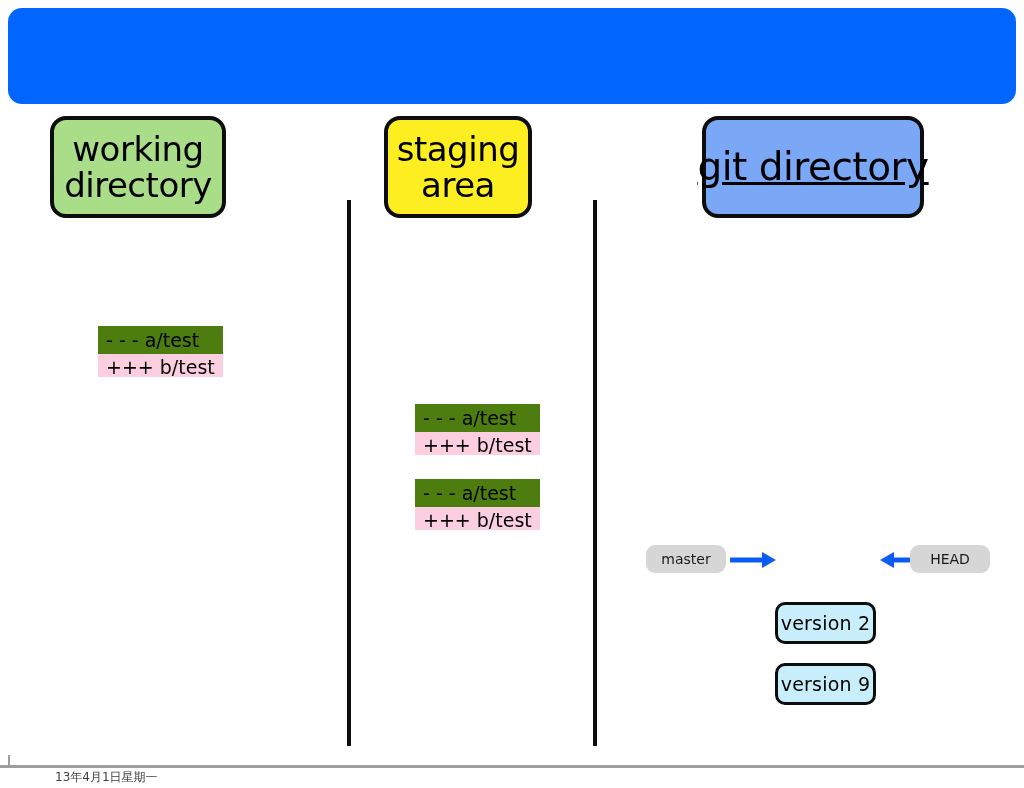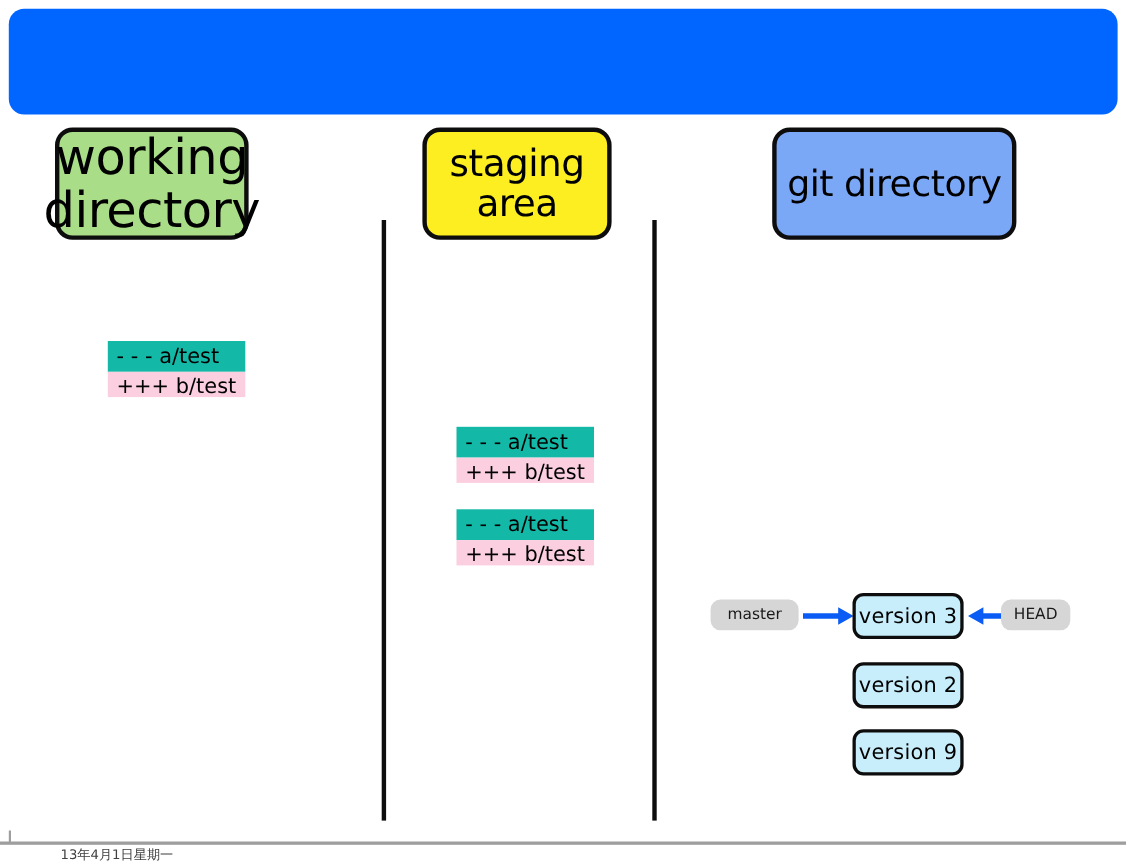--- a/index.html
+++ b/index.html
@@ -52,45 +52,47 @@
     font-family: "DejaVu Sans", sans-serif;
     color: #000000;
     line-height: 1.06;
     letter-spacing: -0.5px;
   }
   .area-box .ln { display: block; white-space: nowrap; }
 
   #box-working {
     left: 50px; top: 116px; width: 176px; height: 102px;
     background: #a9dd88;
-    font-size: 45px;
+    font-size: 34px;
   }
   #box-staging {
-    left: 384px; top: 116px; width: 172px; height: 102px;
+    left: 384px; top: 116px; width: 148px; height: 102px;
     background: #fcee21;
     font-size: 34px;
   }
   #box-gitdir {
     left: 702px; top: 116px; width: 222px; height: 102px;
     background: #7ba7f7;
-    font-size: 33px;
+    font-size: 39px;
+    text-decoration: underline;
   }
 
   
   .diff-block {
     position: absolute;
     font-family: "DejaVu Sans", sans-serif;
     font-size: 19px;
     line-height: 1.0;
     color: #000000;
     white-space: nowrap;
   }
   .diff-block .minus-line {
-    background: #14b8a6;
+    background: #4d7c0f;
     padding: 5px 8px 4px 8px;
+    margin-top: 16px;
   }
   .diff-block .plus-line {
     background: #fbcfe0;
     padding: 4px 8px 0 8px;
   }
   #diff-working { left: 98px; top: 310px; }
   #diff-staging-1 { left: 415px; top: 388px; }
   #diff-staging-2 { left: 415px; top: 463px; }
 
   
@@ -123,21 +125,21 @@
     border-radius: 9px;
     display: flex;
     align-items: center;
     justify-content: center;
     font-family: "DejaVu Sans", sans-serif;
     font-size: 14px;
     color: #1a1a1a;
     padding: 0 12px;
   }
   #ref-master { left: 646px; top: 545px; width: 80px; }
-  #ref-head   { left: 910px; top: 545px; width: 63px; }
+  #ref-head   { left: 910px; top: 545px; width: 80px; }
 
   
   .arrow-svg { position: absolute; }
   #arrow-master { left: 730px; top: 548px; }
   #arrow-head   { left: 880px; top: 548px; }
 
   
   #footer-rule {
     position: absolute;
     left: 0;
@@ -204,21 +206,20 @@
     <div class="plus-line">+++ b/test</div>
   </div>
 
   <div id="ref-master" class="ref-label">master</div>
 
   <svg id="arrow-master" class="arrow-svg" width="48" height="24" viewBox="0 0 48 24">
     <line x1="0" y1="12" x2="36" y2="12" stroke="#0a5cf5" stroke-width="5"></line>
     <polygon points="46,12 32,4 32,20" fill="#0a5cf5"></polygon>
   </svg>
 
-  <div id="version-3" class="version-box">version 3</div>
   <div id="version-2" class="version-box">version 2</div>
   <div id="version-1" class="version-box">version 9</div>
 
   <svg id="arrow-head" class="arrow-svg" width="40" height="24" viewBox="0 0 40 24">
     <line x1="40" y1="12" x2="6" y2="12" stroke="#0a5cf5" stroke-width="5"></line>
     <polygon points="0,12 14,4 14,20" fill="#0a5cf5"></polygon>
   </svg>
 
   <div id="ref-head" class="ref-label">HEAD</div>
 

